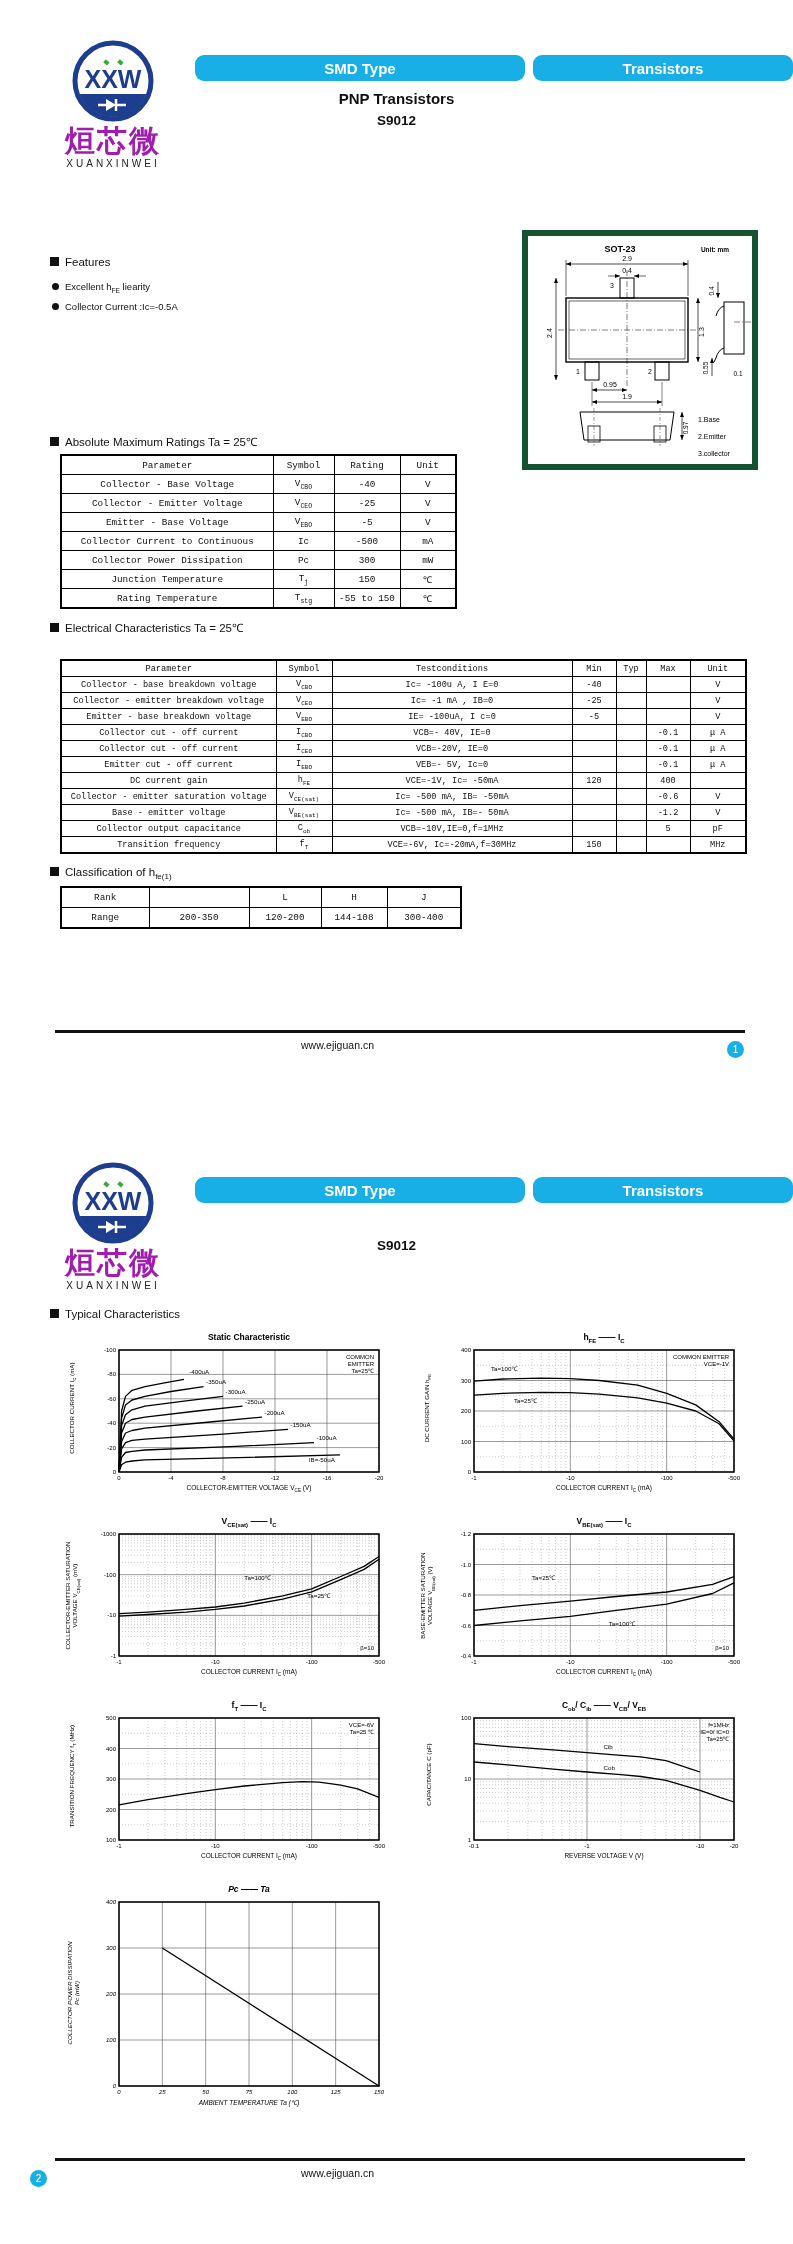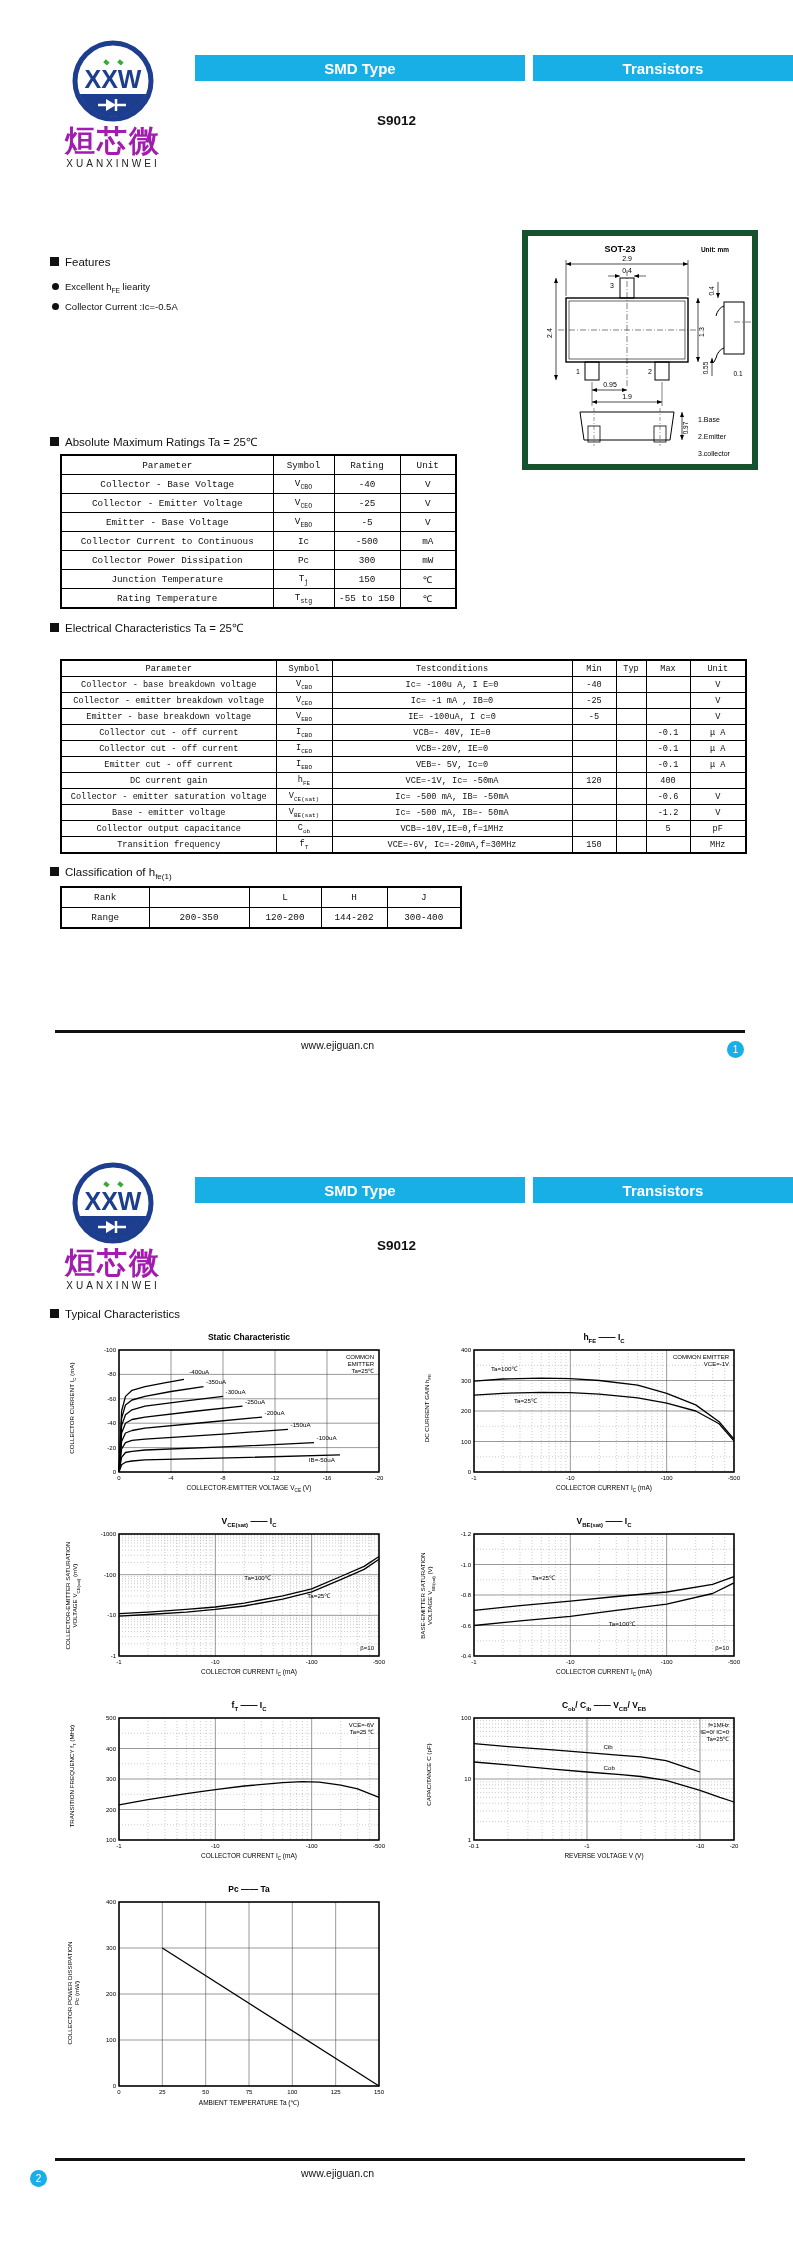--- a/index.html
+++ b/index.html
@@ -4,21 +4,21 @@
 <style>
   html,body{margin:0;padding:0;background:#fff;}
   body{font-family:"Liberation Sans",sans-serif;color:#111;width:793px;}
   .page{position:relative;width:793px;height:1122px;background:#fff;overflow:hidden;}
   
   .logo{position:absolute;left:58px;top:38px;width:110px;text-align:center;}
   .logo svg{display:block;margin:0 auto;}
   .logo-cn{font-size:30px;font-weight:bold;color:#a21caf;letter-spacing:2px;line-height:1;margin-top:2px;}
   .logo-en{font-size:10px;letter-spacing:3px;color:#222;margin-top:2px;}
   .bar{position:absolute;top:55px;height:26px;background:#18aee6;color:#fff;
-       font-size:15px;font-weight:600;display:flex;align-items:center;justify-content:center;}
+       font-size:15px;font-weight:600;display:flex;align-items:center;justify-content:center;border-radius:9px;}
   .bar-left{left:195px;width:330px;}
   .bar-right{left:533px;width:260px;}
   .doc-title1{position:absolute;left:0;top:90px;width:793px;text-align:center;font-size:15px;font-weight:bold;}
   .doc-title2{position:absolute;left:0;top:113px;width:793px;text-align:center;font-size:13.5px;font-weight:bold;}
   .p2-title{position:absolute;left:0;top:116px;width:793px;text-align:center;font-size:13.5px;font-weight:bold;}
   
   .sec-head{position:absolute;font-size:11.5px;color:#111;}
   .sq{display:inline-block;width:9px;height:9px;background:#111;margin-right:6px;}
   .feat-item{position:absolute;font-size:9.5px;}
   .dot{display:inline-block;width:7px;height:7px;border-radius:50%;background:#111;margin-right:6px;}
@@ -35,21 +35,21 @@
   
   .pkg{position:absolute;border:6px solid #14532d;background:#fff;}
   
   .foot-line{position:absolute;height:3px;background:#111;}
   .foot-url{position:absolute;width:675px;text-align:center;font-size:10.5px;color:#111;}
   .badge{position:absolute;width:17px;height:17px;border-radius:50%;background:#18aee6;color:#fff;
          font-size:10px;display:flex;align-items:center;justify-content:center;}
   
   .charts{position:absolute;left:55px;top:210px;width:700px;display:flex;flex-wrap:wrap;column-gap:20px;row-gap:6px;}
   .chart{position:relative;width:335px;height:178px;}
-  .chart.tall{height:240px;}
+  .chart.tall{height:240px;font-style:italic;}
   .chart svg{position:absolute;left:0;top:0;}
   .c-title{position:absolute;text-align:center;font-size:8.5px;font-weight:bold;color:#000;}
   .c-xlab{position:absolute;text-align:center;font-size:6.5px;color:#000;}
   .c-ylab{position:absolute;text-align:center;font-size:6.2px;line-height:7px;color:#000;transform:rotate(-90deg);}
 </style>
 </head>
 <body>
 
 <div class="page">
 
@@ -71,20 +71,21 @@
       <text x="43" y="50" text-anchor="middle" font-size="25" font-weight="bold" fill="#1d3d8f" font-family="Liberation Sans, sans-serif">XXW</text>
       <rect x="34" y="22" width="5" height="4" fill="#3aa935" transform="rotate(40 36 24)"></rect>
       <rect x="48" y="22" width="5" height="4" fill="#3aa935" transform="rotate(40 50 24)"></rect>
     </svg>
     <div class="logo-cn">烜芯微</div>
     <div class="logo-en">XUANXINWEI</div>
   </div>
 
   <div class="bar bar-left">SMD Type</div>
   <div class="bar bar-right">Transistors</div>
+  <div class="doc-title1">PNP  Transistors</div>
   <div class="doc-title2">S9012</div>
 
   <div class="sec-head" style="left:50px;top:256px;"><span class="sq"></span><span>Features</span></div>
   <div class="feat-item" style="left:52px;top:281px;"><span class="dot"></span><span>Excellent h<sub>FE</sub> liearity</span></div>
   <div class="feat-item" style="left:52px;top:301px;"><span class="dot"></span><span>Collector Current :Ic=-0.5A</span></div>
 
   <div class="pkg" style="left:522px;top:230px;width:224px;height:228px;">
     <svg width="224" height="228" viewBox="0 0 224 228" font-family="Liberation Sans, sans-serif">
       <text x="92" y="16" text-anchor="middle" font-size="9" font-weight="bold">SOT-23</text>
       <text x="187" y="16" text-anchor="middle" font-size="6.5" font-weight="bold">Unit: mm</text>
@@ -358,21 +359,21 @@
         <td>Rank</td>
         <td></td>
         <td>L</td>
         <td>H</td>
         <td>J</td>
       </tr>
       <tr>
         <td>Range</td>
         <td>200-350</td>
         <td>120-200</td>
-        <td>144-202</td>
+        <td>144-108</td>
         <td>300-400</td>
       </tr>
     </tbody>
   </table>
 
   <div class="foot-line" style="left:55px;top:1030px;width:690px;"></div>
   <div class="foot-url" style="top:1039px;">www.ejiguan.cn</div>
   <div class="badge" style="left:727px;top:1041px;">1</div>
 </div>
 

